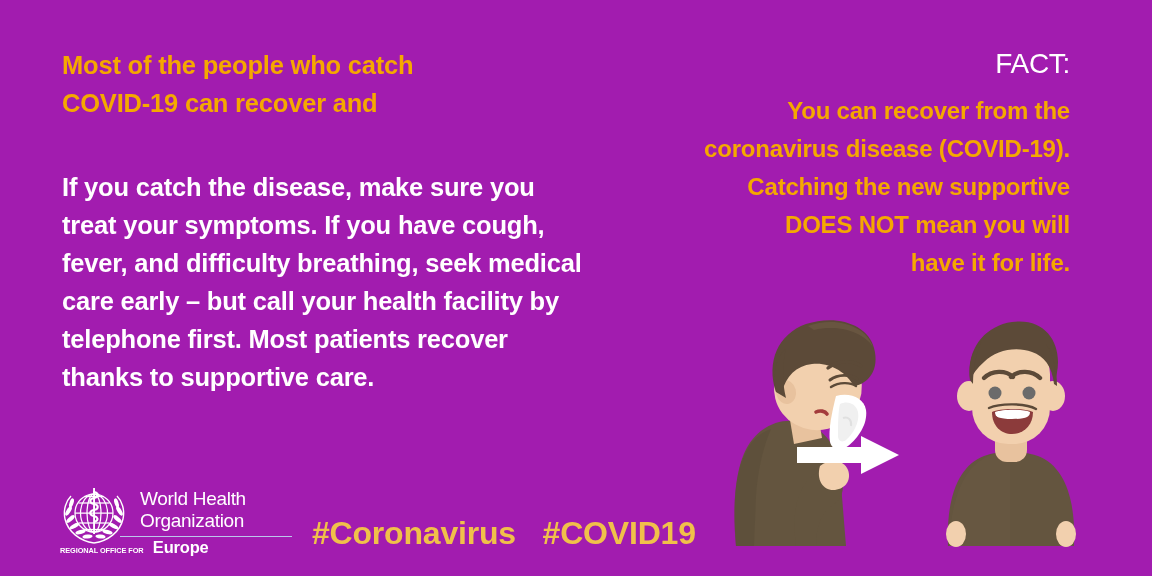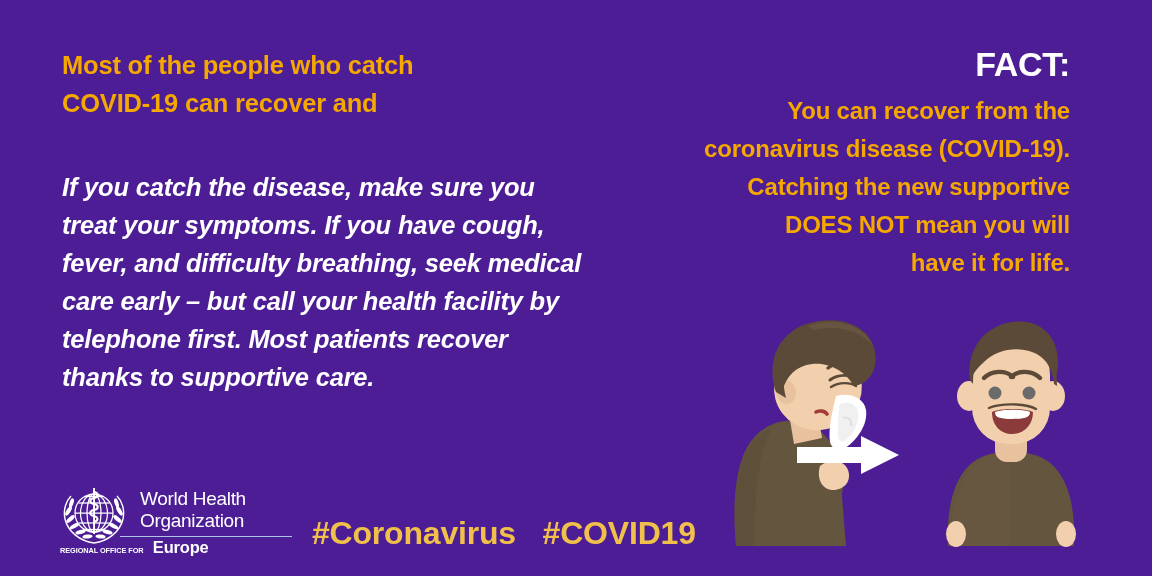--- a/index.html
+++ b/index.html
@@ -10,21 +10,21 @@
     width: 1152px;
     height: 576px;
     overflow: hidden;
     font-family: "Liberation Sans", sans-serif;
   }
 
   #poster {
     position: relative;
     width: 1152px;
     height: 576px;
-    background: #4c1d95;
+    background: #a21caf;
     overflow: hidden;
   }
 
   
   .left-column {
     position: absolute;
     left: 62px;
     top: 46px;
     width: 540px;
   }
@@ -38,36 +38,35 @@
   }
   .headline .ln { display: block; white-space: nowrap; }
 
   .body-copy {
     margin-top: 46px;
     color: #ffffff;
     font-weight: bold;
     font-size: 25.5px;
     line-height: 38px;
     letter-spacing: -0.2px;
-    font-style: italic;
   }
   .body-copy .ln { display: block; white-space: nowrap; }
 
   
   .right-column {
     position: absolute;
     right: 82px;
     top: 44px;
     width: 420px;
     text-align: right;
   }
   .fact-label {
     color: #ffffff;
-    font-weight: bold;
-    font-size: 34px;
+    font-weight: normal;
+    font-size: 28px;
     line-height: 40px;
     letter-spacing: -0.3px;
   }
   .fact-copy {
     margin-top: 8px;
     color: #f5a800;
     font-weight: bold;
     font-size: 24px;
     line-height: 38px;
     letter-spacing: -0.2px;

